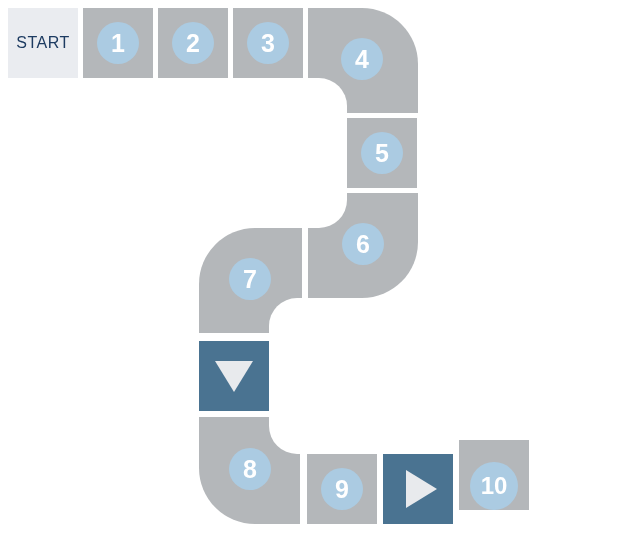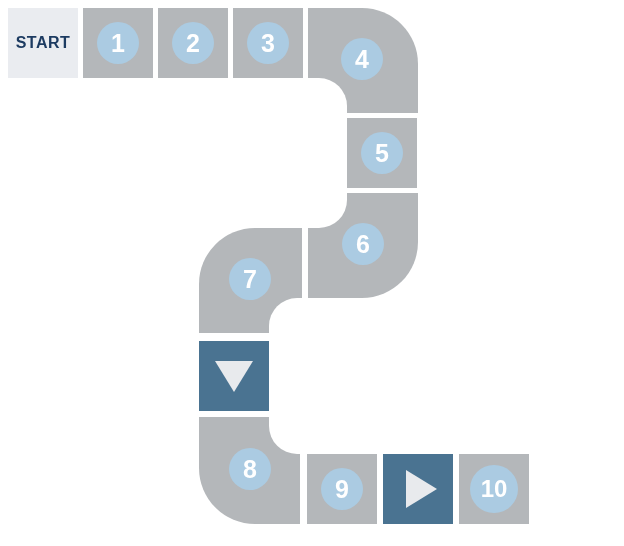--- a/index.html
+++ b/index.html
@@ -3,21 +3,21 @@
 <meta charset="utf-8">
 <style>
   html,body{margin:0;padding:0;background:#ffffff;}
   .board{
     position:relative;width:624px;height:546px;background:#ffffff;overflow:hidden;
     font-family:"Liberation Sans","DejaVu Sans",sans-serif;
   }
   .tile{position:absolute;width:70px;height:70px;display:flex;align-items:center;justify-content:center;}
   .gray{background:#b4b7ba;}
   .terminal{background:#eaecf0;}
-  .terminal .lbl{color:#1d3b61;font-weight:700;font-size:16px;letter-spacing:.5px;}
+  .terminal .lbl{color:#1d3b61;font-weight:400;font-size:16px;letter-spacing:.5px;}
   .dark{background:#4a7391;}
   .circle{
     width:42px;height:42px;border-radius:50%;background:#abcbe2;
     display:flex;align-items:center;justify-content:center;
     color:#ffffff;font-weight:700;font-size:25px;line-height:1;
   }
   .circle.big{width:48px;height:48px;font-size:24px;}
   
   .corner{position:absolute;background:#b4b7ba;}
   .corner .cut{position:absolute;background:#ffffff;}
@@ -41,21 +41,21 @@
              border-left:31px solid #e8eaed;margin-left:6px;}
   
   .p-start{left:8px;top:8px;}
   .p1{left:83px;top:8px;}
   .p2{left:158px;top:8px;}
   .p3{left:233px;top:8px;}
   .p5{left:347px;top:118px;}
   .p-down{left:199px;top:341px;}
   .p9{left:307px;top:454px;}
   .p-play{left:383px;top:454px;}
-  .p10{left:459px;top:454px;}
+  .p10{left:459px;top:440px;align-items:flex-end;}
   .p-end{left:535px;top:454px;}
 </style>
 </head>
 <body>
 
 <div class="board">
 
   <div class="tile terminal p-start">
     <span class="lbl">START</span>
   </div>

